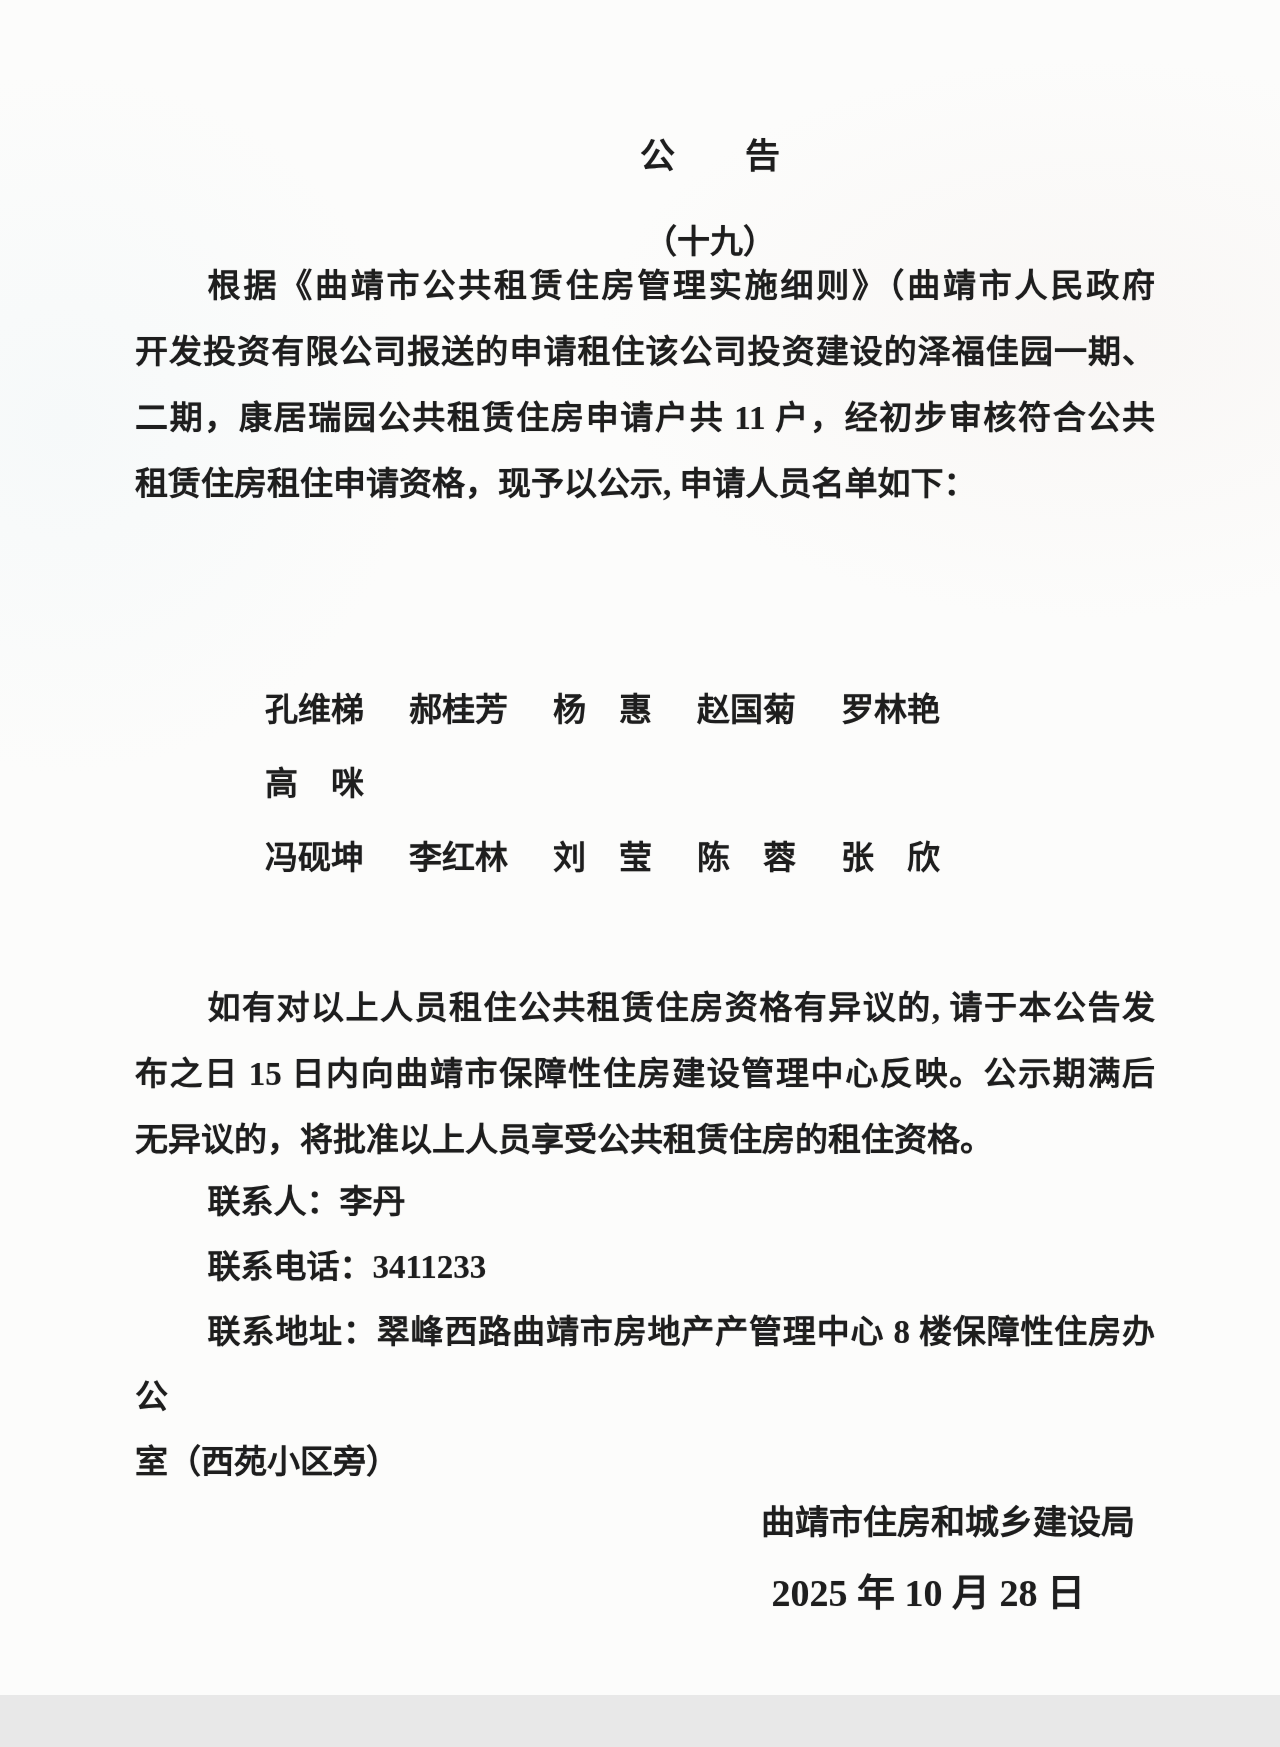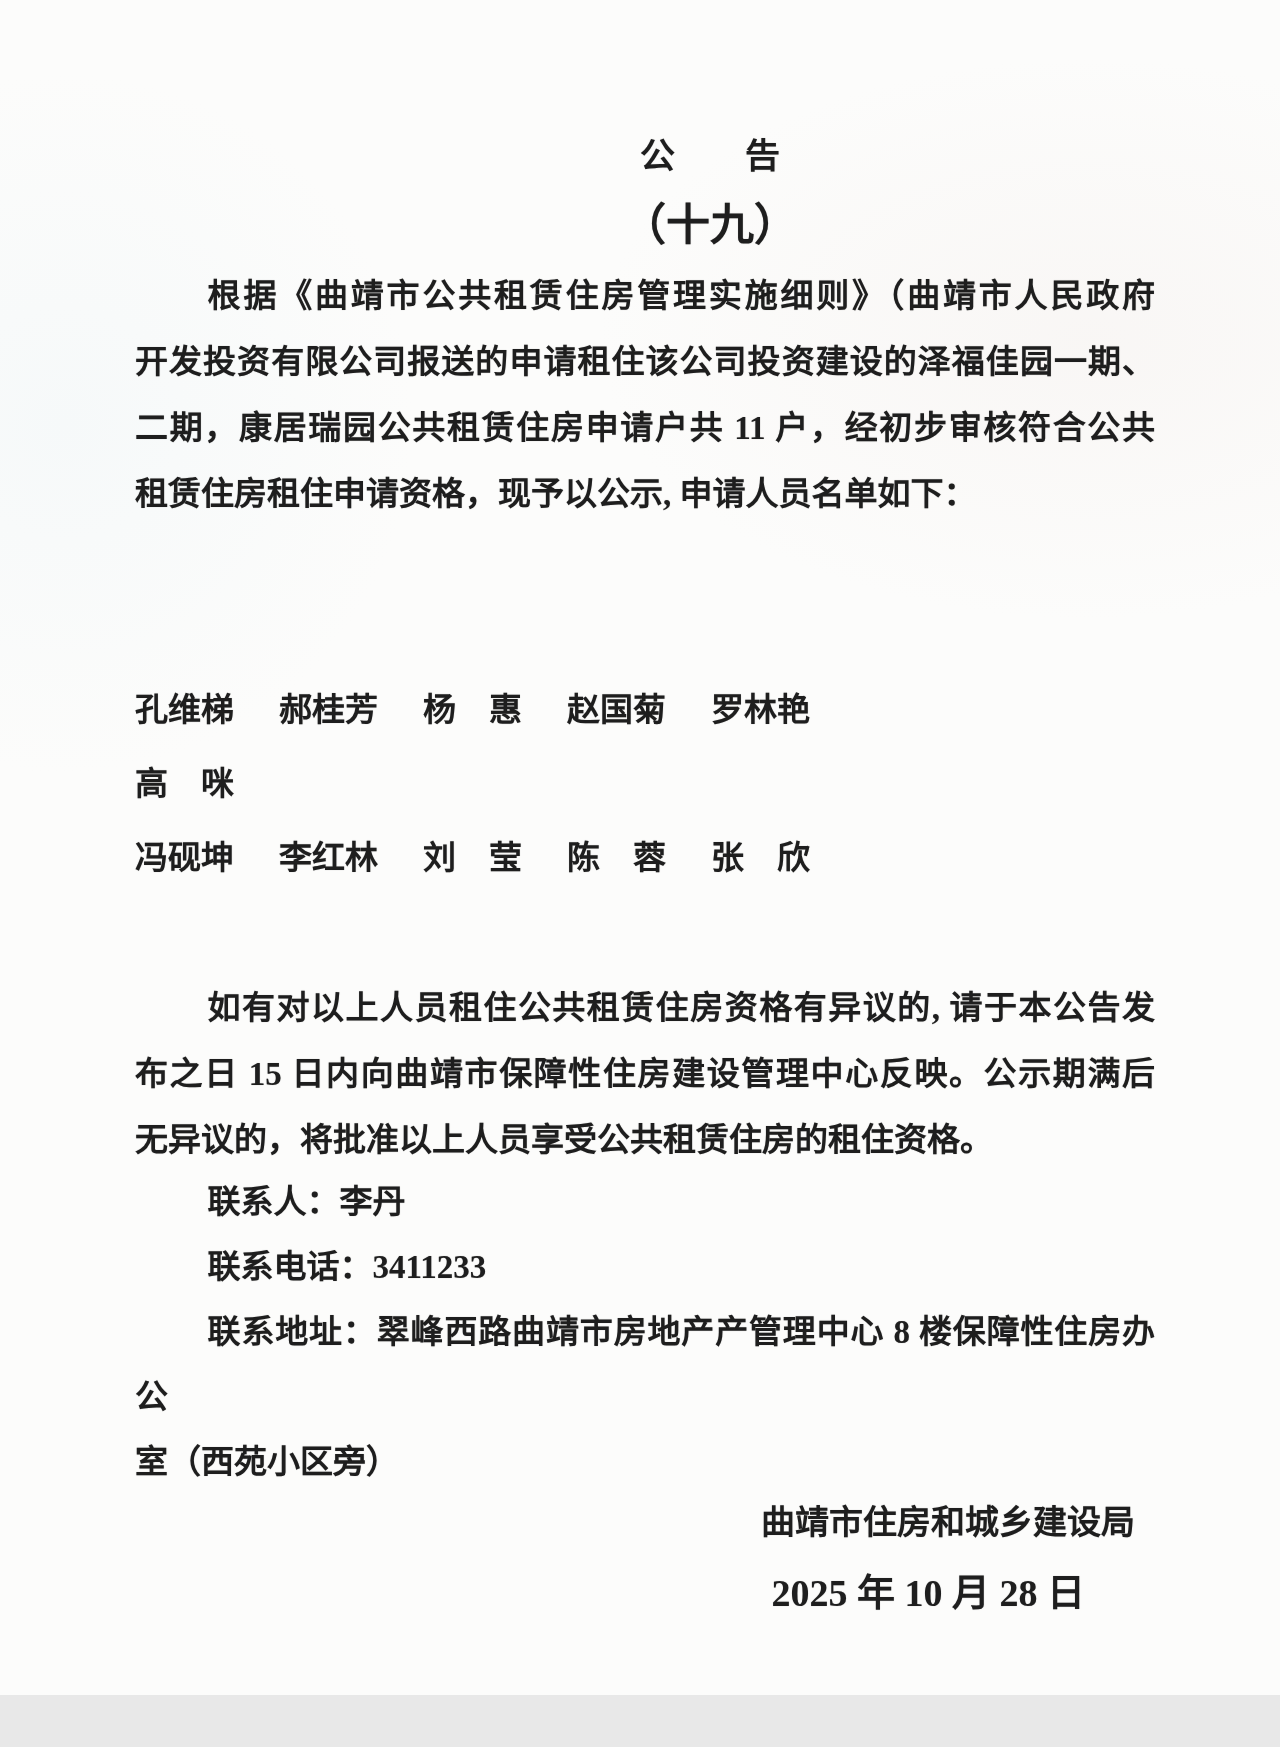--- a/index.html
+++ b/index.html
@@ -29,45 +29,46 @@
   .heading {
     position: absolute;
     left: 140px;
     right: 0;
     text-align: center;
     font-size: 35px;
     line-height: 44px;
     white-space: pre;
   }
   .doc-title   { top: 135px; font-weight: 700; }
-  .doc-number  { top: 204px; font-size: 44px; }
+  .doc-number  { top: 220px; font-size: 33px; }
 
   .block {
     position: absolute;
     left: 135px;
     width: 1020px;
     font-size: 33px;
   }
   .para .line {
     line-height: 66px;
     white-space: pre-wrap;
   }
   .line.just {
     text-align: justify;
     text-align-last: justify;
   }
   .line.indent { text-indent: 2.2em; }
 
-  .p1 { top: 263px; }
+  .p1 { top: 253px; }
   .p2 { top: 975px; }
 
   .names { top: 673px; }
   .name-row {
     display: flex;
     gap: 45px;
+    margin-left: 130px;
     line-height: 74px;
     white-space: pre;
   }
 
   .contacts { top: 1170px; }
   .contacts .line {
     line-height: 65px;
     white-space: pre-wrap;
   }
 

